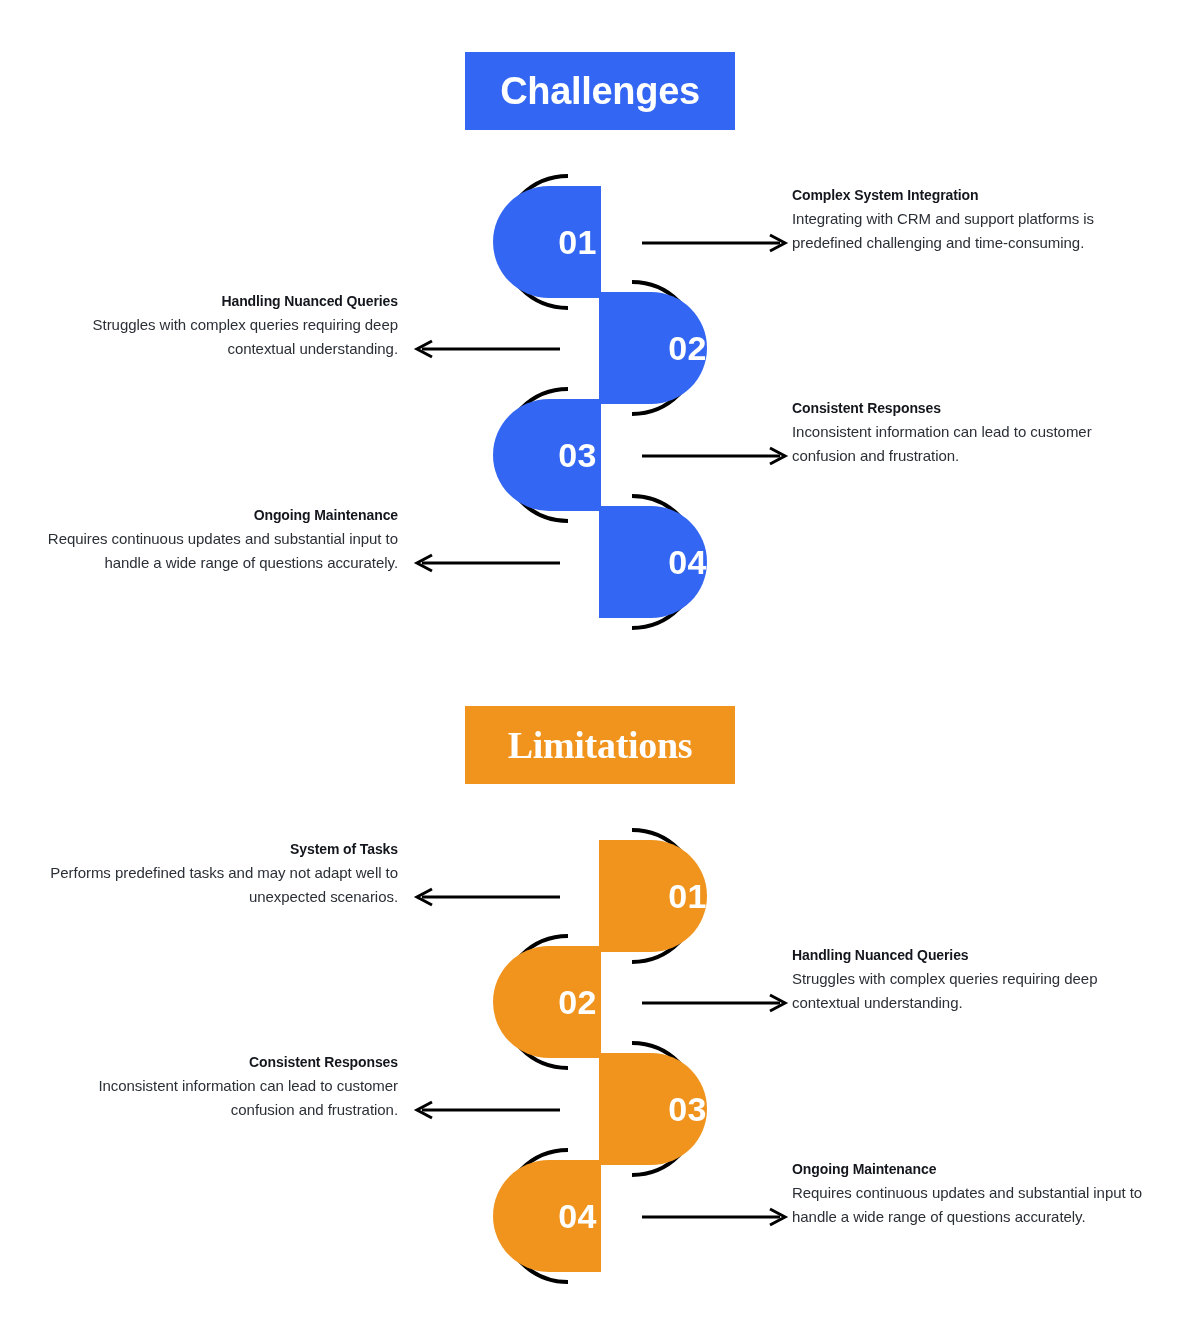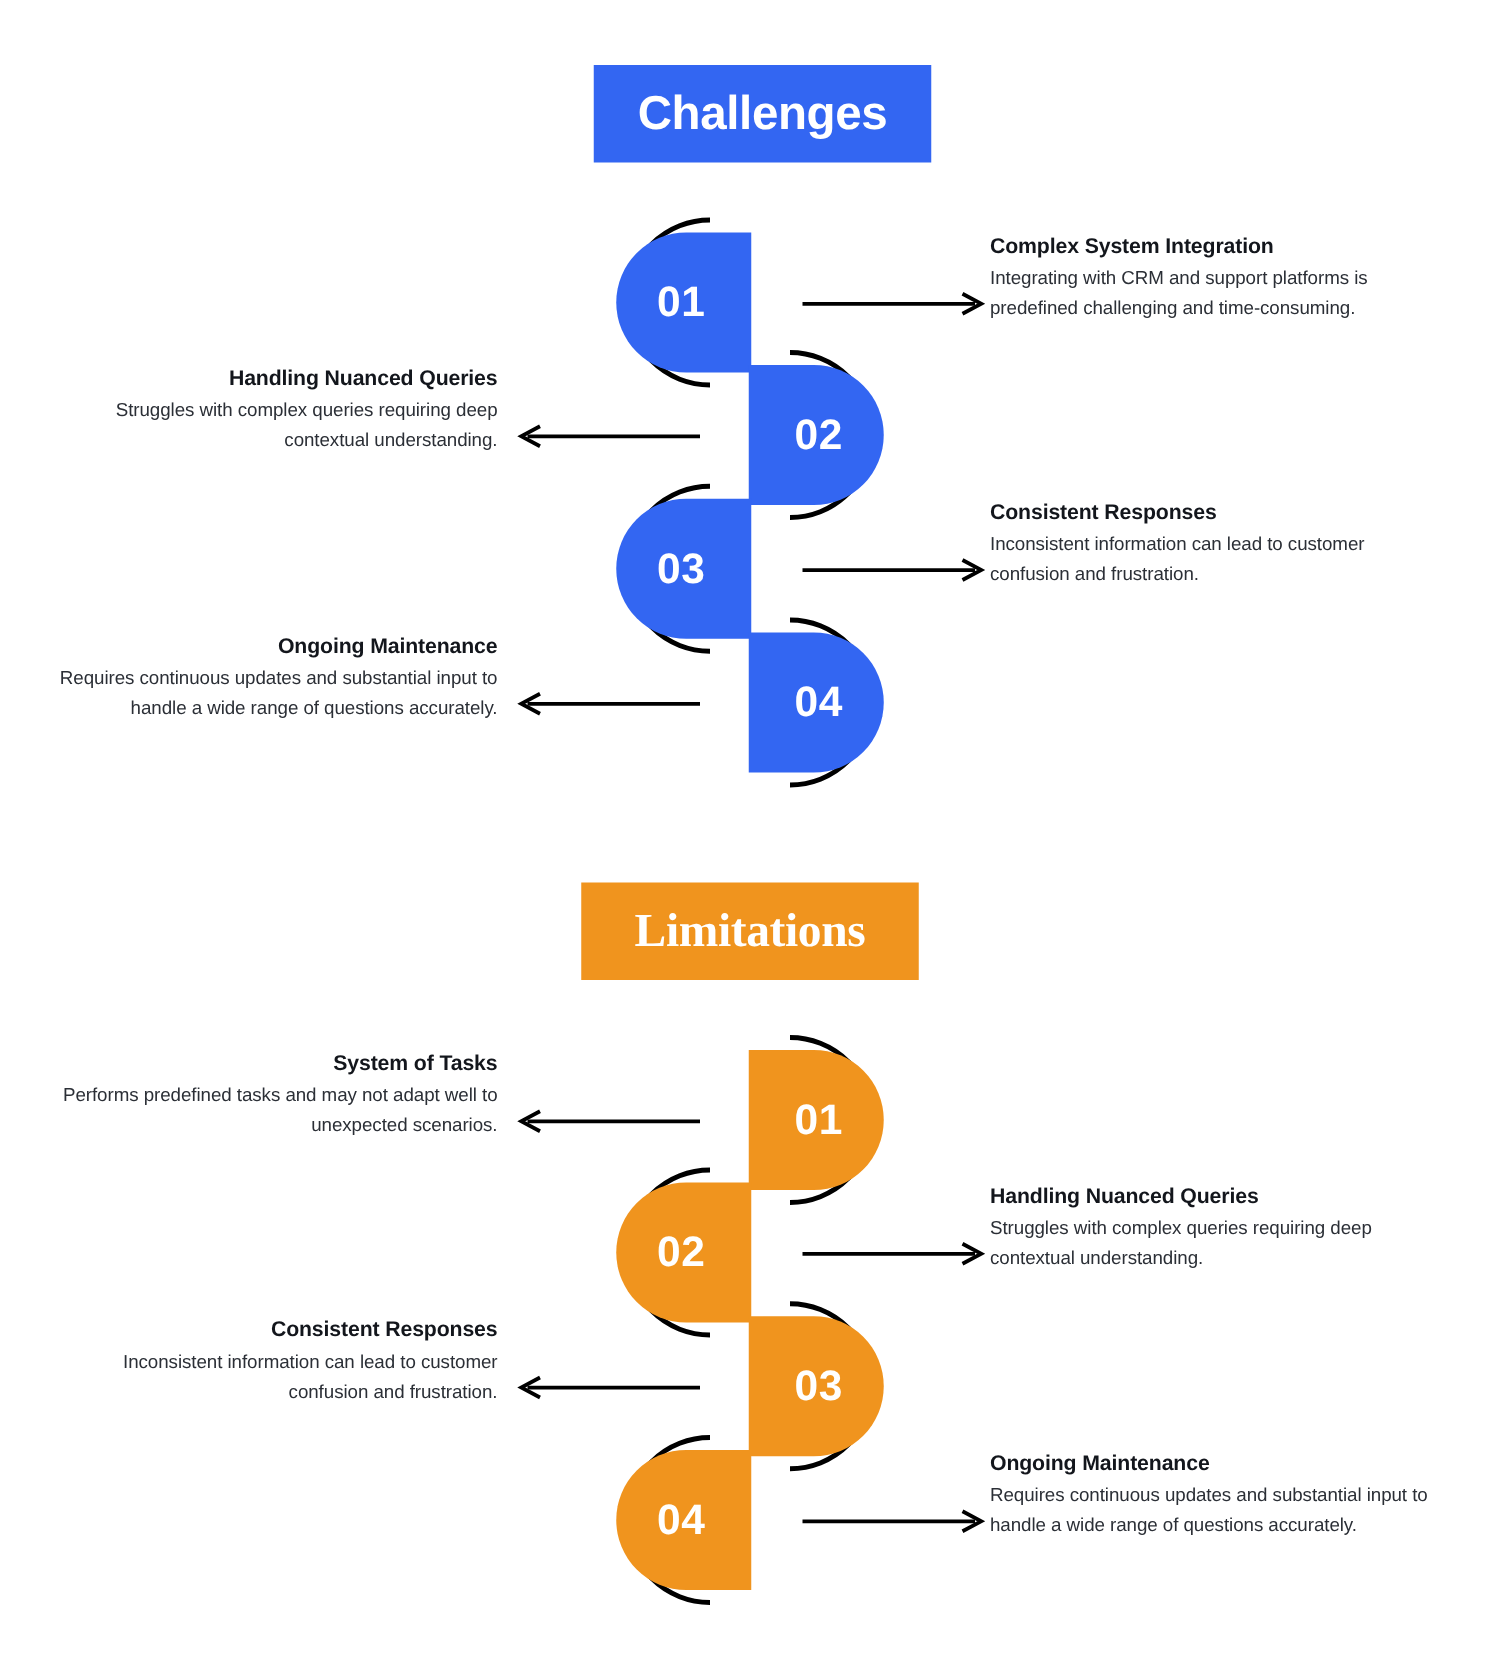--- a/index.html
+++ b/index.html
@@ -34,21 +34,21 @@
   .banner-label {
     color: #ffffff;
     font-size: 38px;
     font-weight: bold;
     letter-spacing: -0.3px;
     line-height: 1;
   }
   .banner.blue   { background: #3366f2; }
   .banner.orange { background: #f0941e; font-family: Liberation Serif, serif; }
 
-  #banner-challenges  { top: 52px; margin-left: 10px; }
+  #banner-challenges  { top: 52px; }
   #banner-limitations { top: 706px; }
 
   
   .row {
     position: absolute;
     left: 0;
     width: 1200px;
     height: 122px;
   }
 
@@ -65,21 +65,21 @@
   .badge.right { left: 599px; }
 
   .badge-body {
     position: absolute;
     top: 0;
     left: 0;
     width: 108px;
     height: 112px;
     display: flex;
     align-items: center;
-    justify-content: center;
+    justify-content: flex-end;
   }
   .badge.left  .badge-body {
     border-radius: 56px 0 0 56px;
     padding-right: 4px;
   }
   .badge.right .badge-body {
     border-radius: 0 56px 56px 0;
     padding-left: 4px;
   }
   .badge.blue   .badge-body { background: #3366f2; }
@@ -131,21 +131,21 @@
 
   
   .textblock {
     position: absolute;
     width: 356px;
   }
   .textblock.on-right { left: 792px; text-align: left; top: 0px; }
   .textblock.on-left  { left: 42px;  text-align: right; top: 0px; }
 
   .tb-title {
-    font-size: 17px;
+    font-size: 14px;
     font-weight: bold;
     color: #13161c;
     line-height: 1.32;
     letter-spacing: -0.1px;
     margin-bottom: 3px;
   }
   .tb-desc {
     font-size: 15px;
     font-weight: normal;
     color: #2b2f36;

